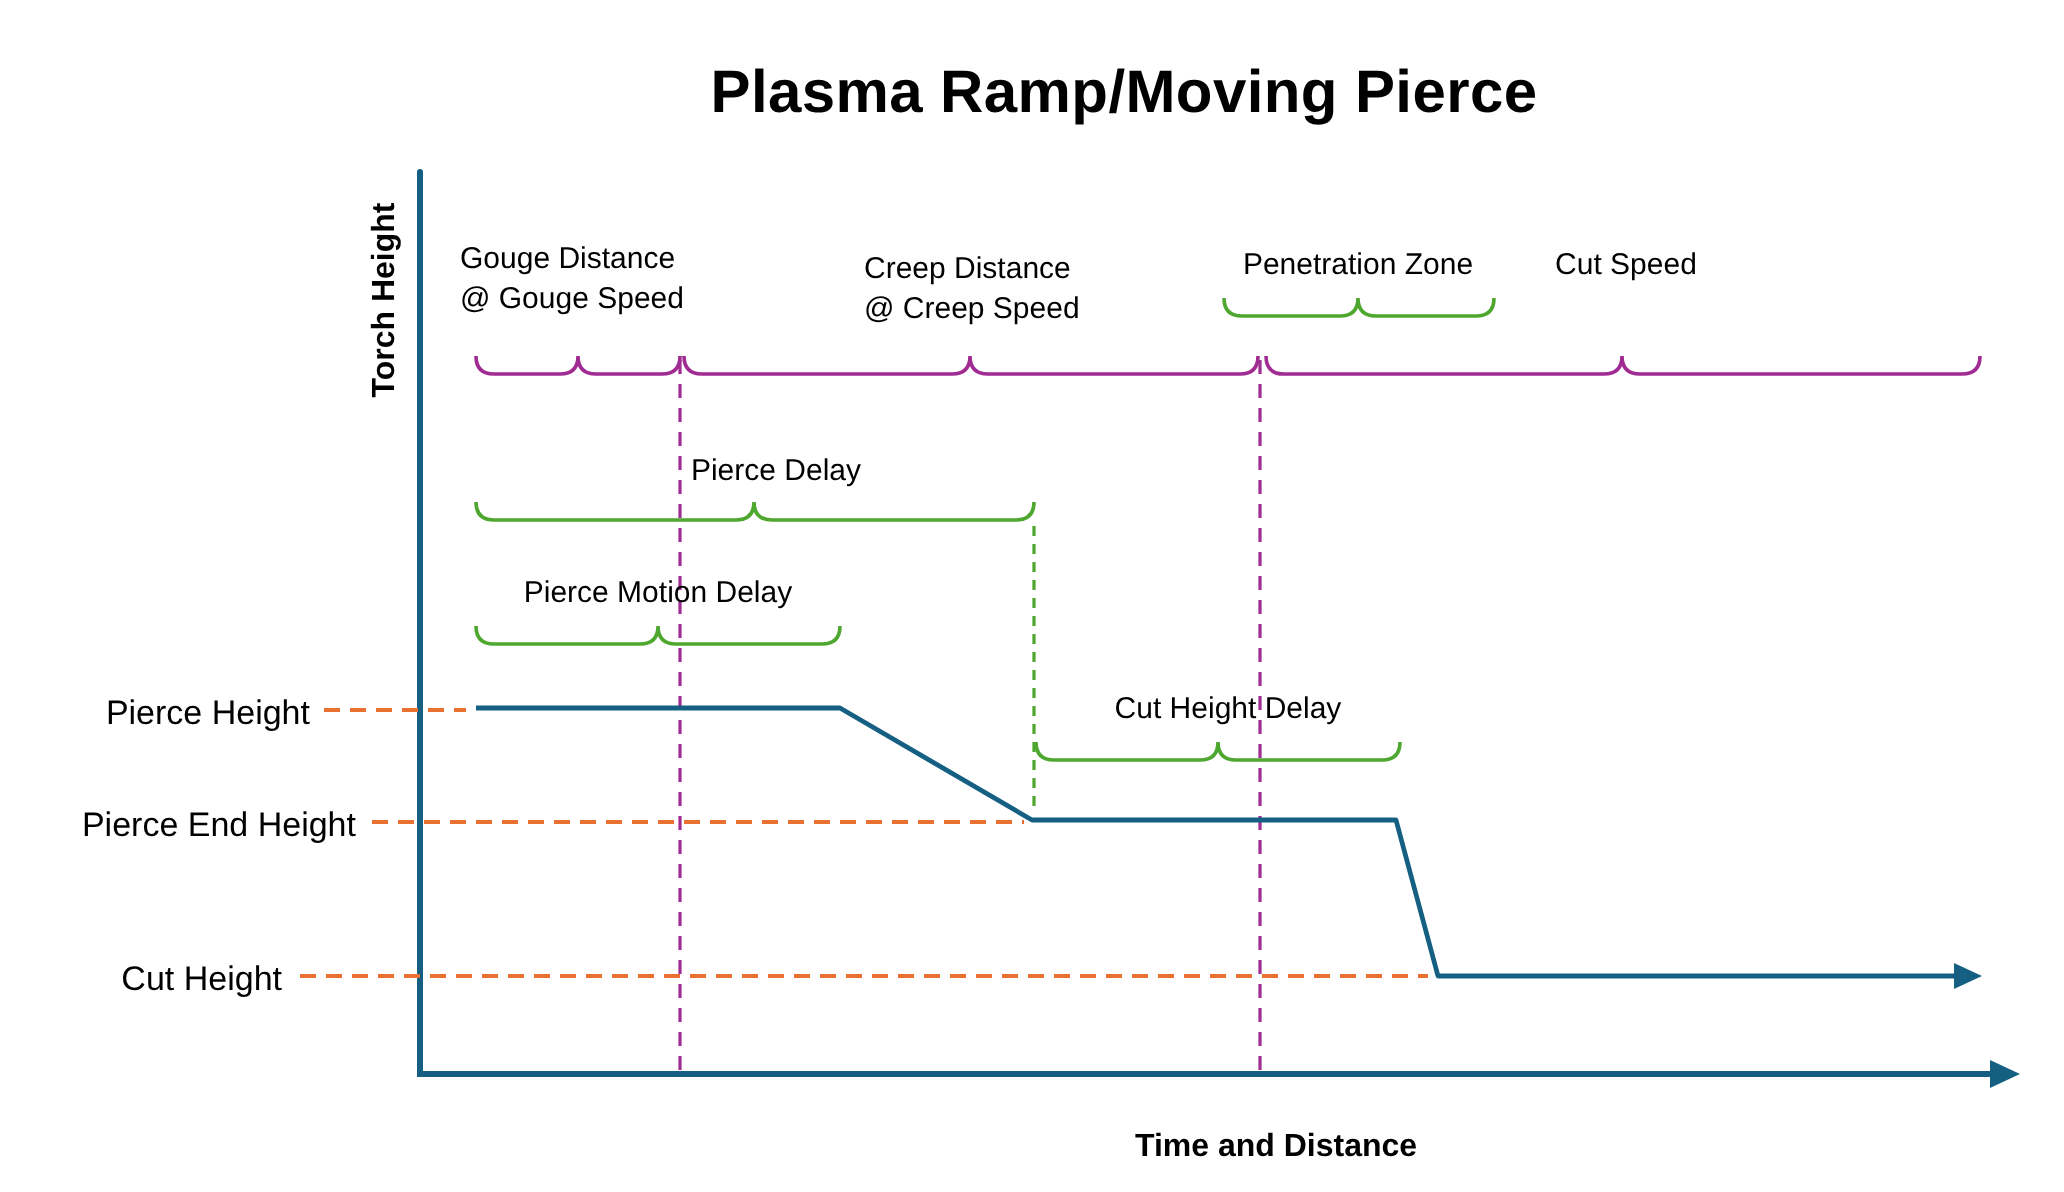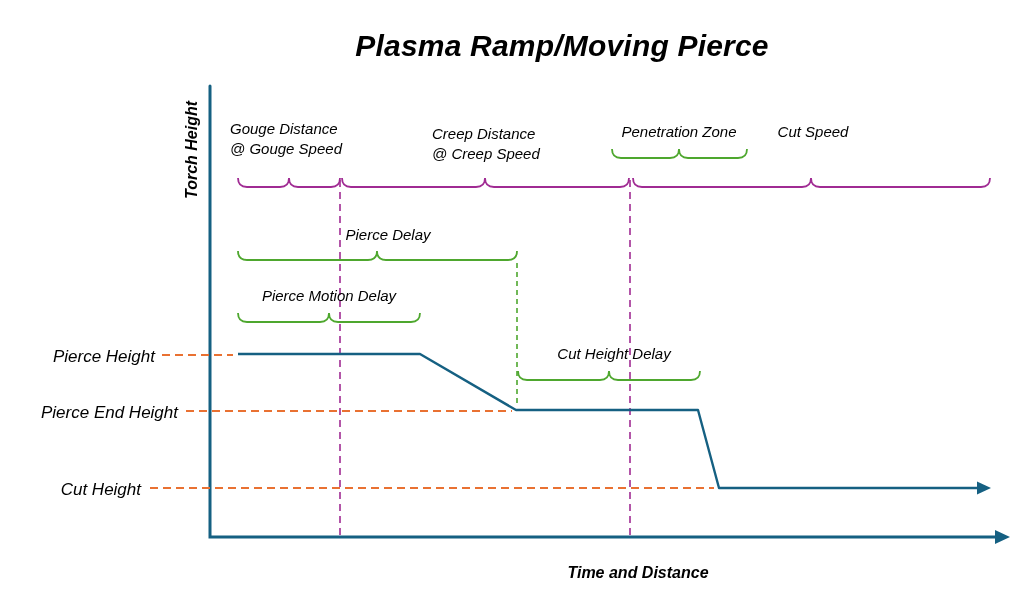--- a/index.html
+++ b/index.html
@@ -7,21 +7,20 @@
     padding: 0;
     background: #ffffff;
     font-family: "Liberation Sans", sans-serif;
   }
   .canvas {
     position: relative;
     width: 1024px;
     height: 596px;
     background: #ffffff;
     overflow: hidden;
-    font-style: italic;
   }
   svg { display: block; }
 
   text { fill: var(--text, #000); }
   .title-text {
     font-size: 30px;
     font-weight: bold;
     letter-spacing: 0.2px;
   }
   .axis-label {

